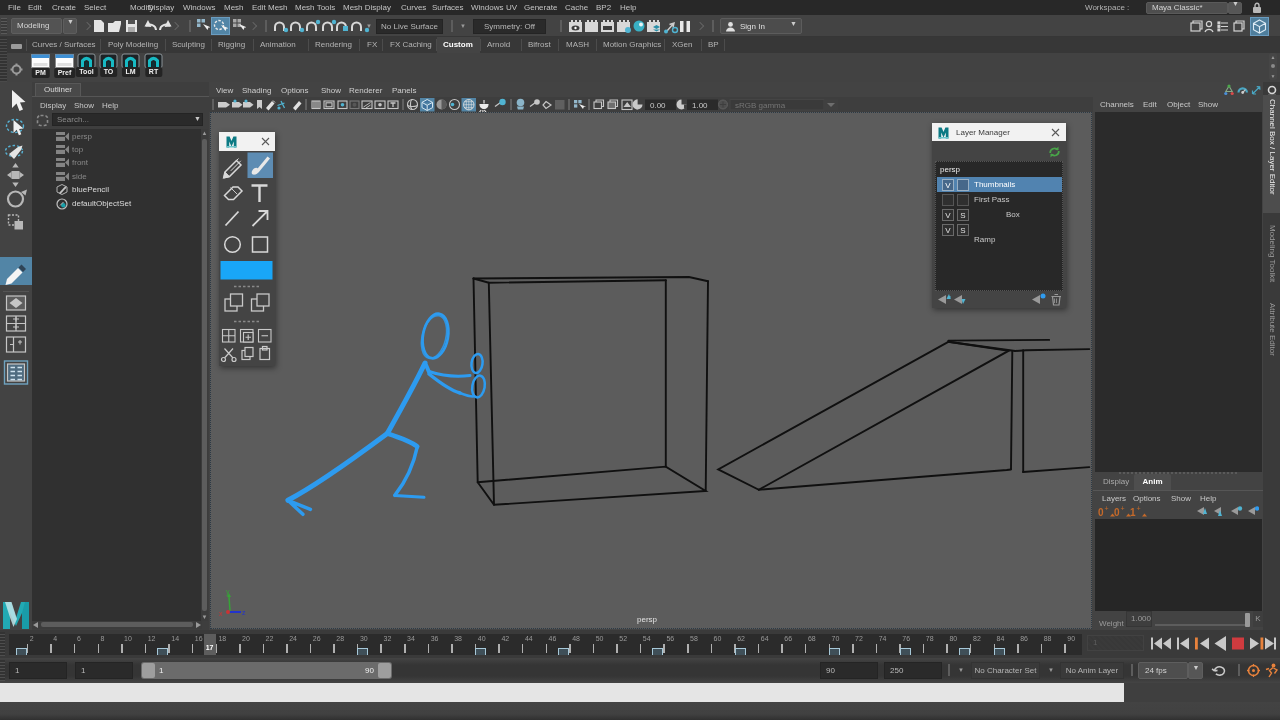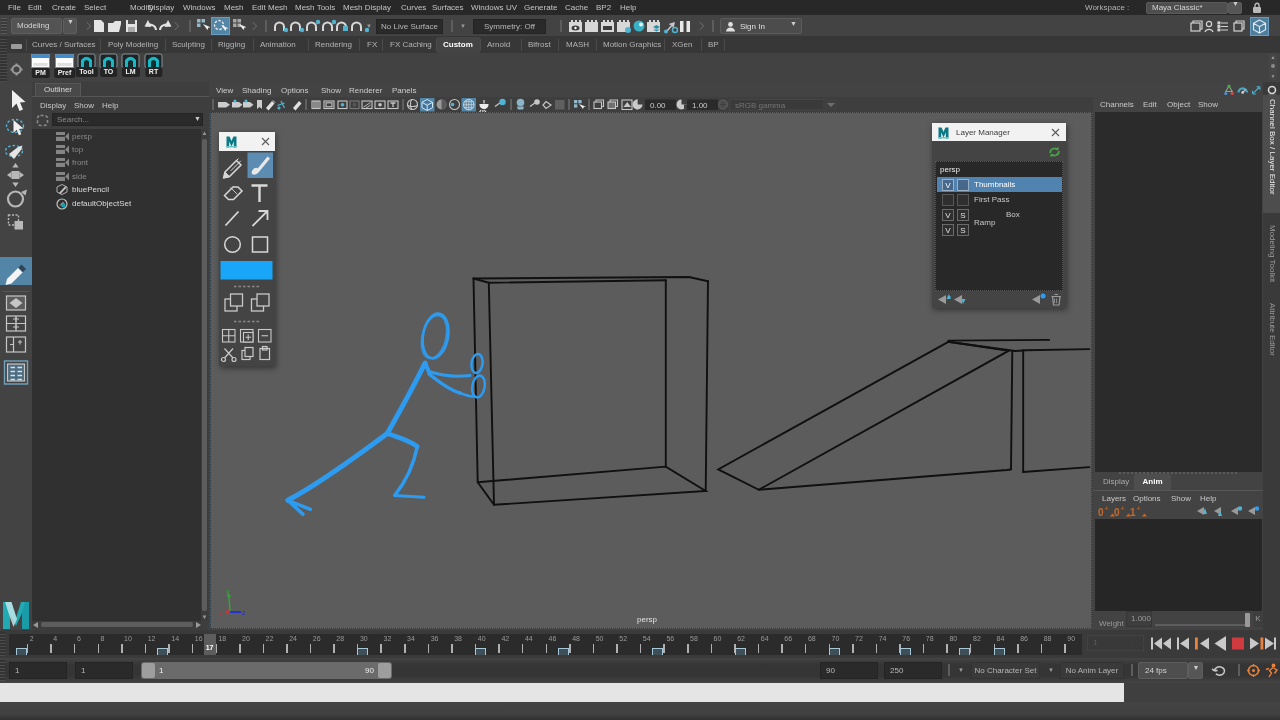--- a/index.html
+++ b/index.html
@@ -631,21 +631,21 @@
           <div class="cb" style="left:21px;top:16.5px;background:#47688a;border-color:#9ab0c4;"></div>
           <span style="position:absolute;left:38px;top:18px;color:#fff;">Thumbnails</span>
           <div class="cb" style="left:6px;top:31.5px;border-color:#565656;"></div>
           <div class="cb" style="left:21px;top:31.5px;border-color:#565656;"></div>
           <span style="position:absolute;left:38px;top:33px;color:#c9c9c9;">First Pass</span>
           <div class="cb" style="left:6px;top:46.5px;">V</div>
           <div class="cb" style="left:21px;top:46.5px;">S</div>
           <span style="position:absolute;left:38px;top:48px;color:#c9c9c9;margin-left:32px;">Box</span>
           <div class="cb" style="left:6px;top:61.5px;">V</div>
           <div class="cb" style="left:21px;top:61.5px;">S</div>
-          <span style="position:absolute;left:38px;top:56px;color:#c9c9c9;">Ramp</span>
+          <span style="position:absolute;left:38px;top:73px;color:#c9c9c9;">Ramp</span>
         </div>
         <svg style="position:absolute;left:5px;top:170px" width="125" height="13" viewBox="0 0 125 13">
           <g fill="#9a9a9a">
             <path d="M9 2 l-8 4.5 8 4.5 z"></path>
               <path d="M10 4 l3.5 -1 v3" fill="#50b4d2"></path>
               <path d="M12 1 l1.5 5 -4 0 z" fill="#50b4d2"></path>
             <path d="M25 2 l-8 4.5 8 4.5 z"></path>
               <path d="M28 6 l1.5 5 -4 0 z" fill="#50b4d2" transform="rotate(180 27 8.5)"></path>
             <path d="M103 2 l-8 4.5 8 4.5 z"></path>
               <circle cx="106" cy="3" r="2.5" fill="#2f9bef"></circle>

